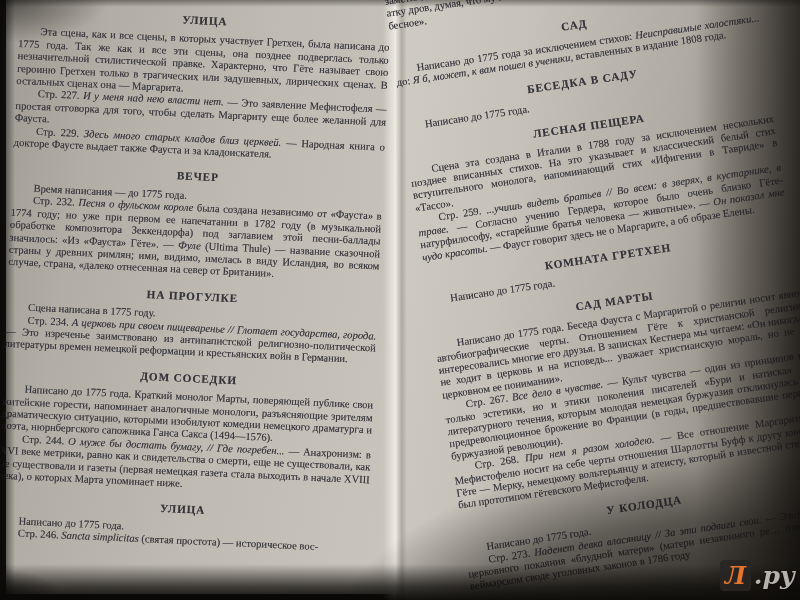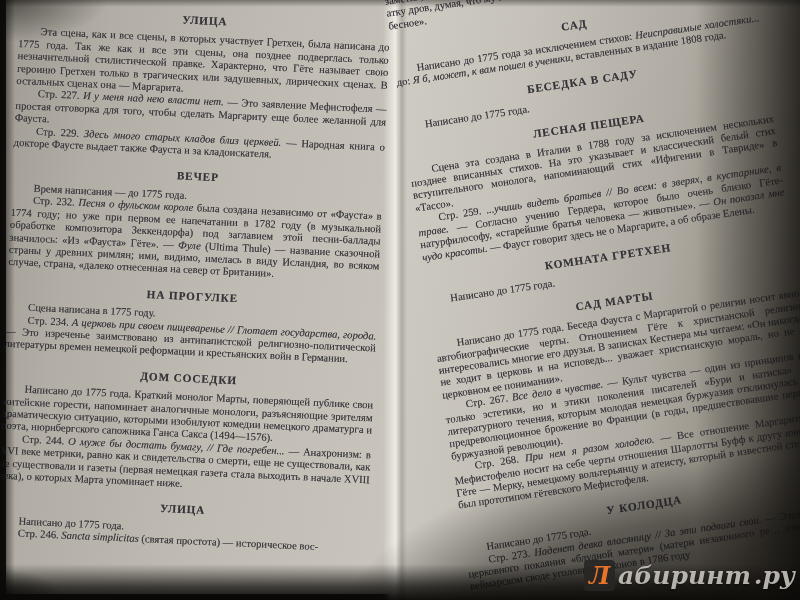--- a/index.html
+++ b/index.html
@@ -114,16 +114,15 @@
       <p class="para"><span>Написано до 1775 года.</span></p>
       <p class="para"><span>Стр. 273. </span><span class="it">Наденет девка власяницу // За эти подвиги свои.</span><span> — Этот обряд церковного покаяния «блудной матери» (матери незаконного ре… отменен в веймарском своде уголовных законов в 1786 году</span></p>
     </div>
 
   <div class="shade"></div>
 
   <div class="watermark">
     <span class="wm-box">
       <span class="wm-l">Л</span>
     </span>
-    <span class="wm-text">абиринт</span>
     <span class="wm-suffix">.ру</span>
   </div>
 </div>
 
 </body></html>

